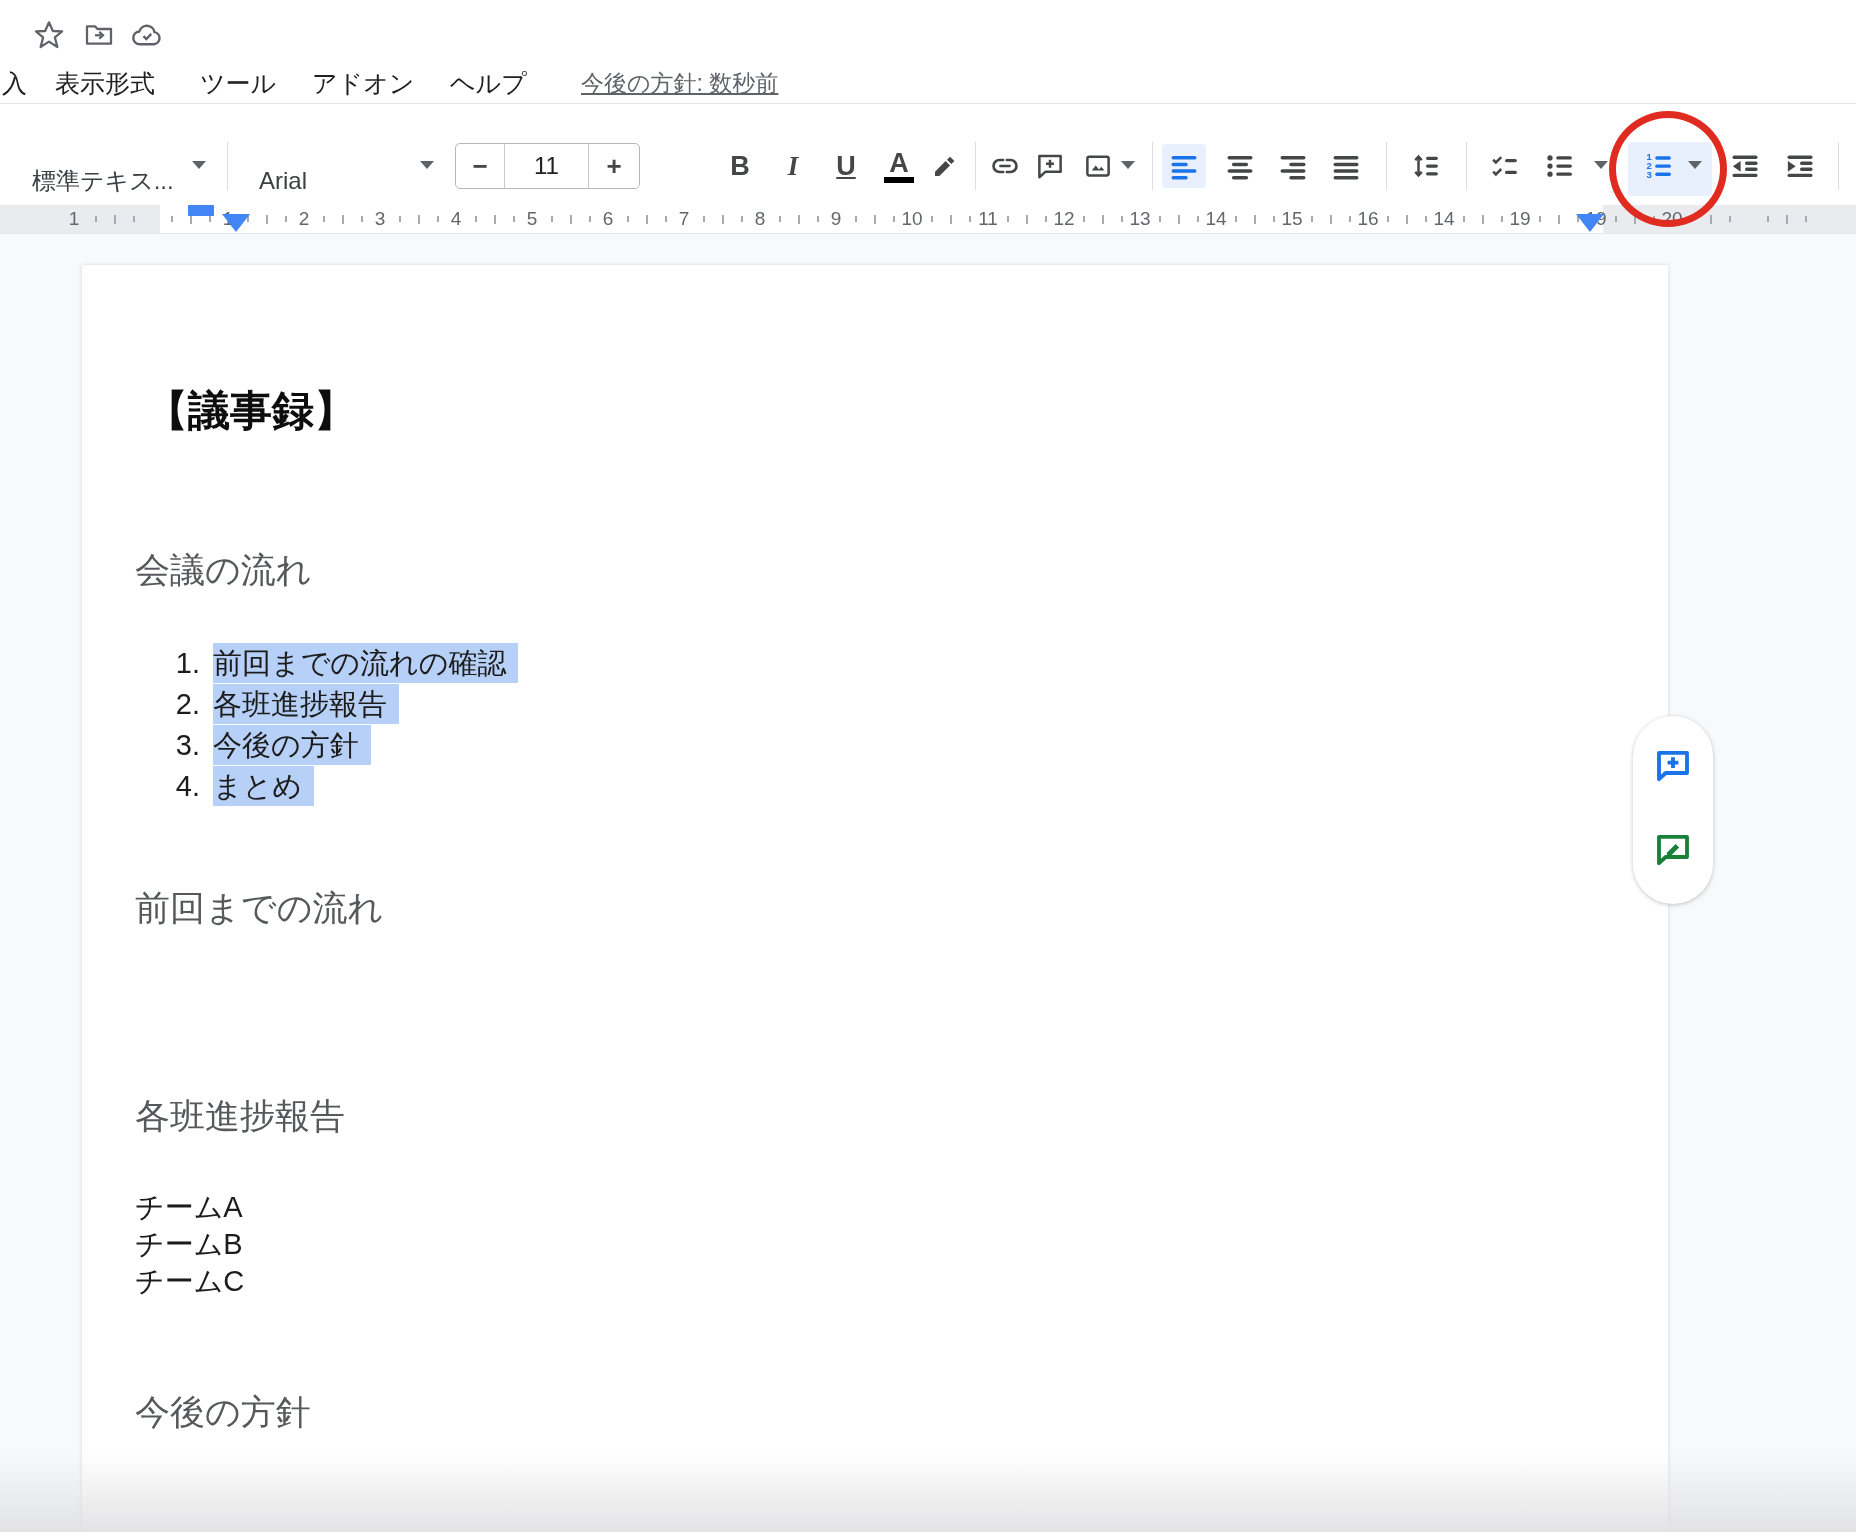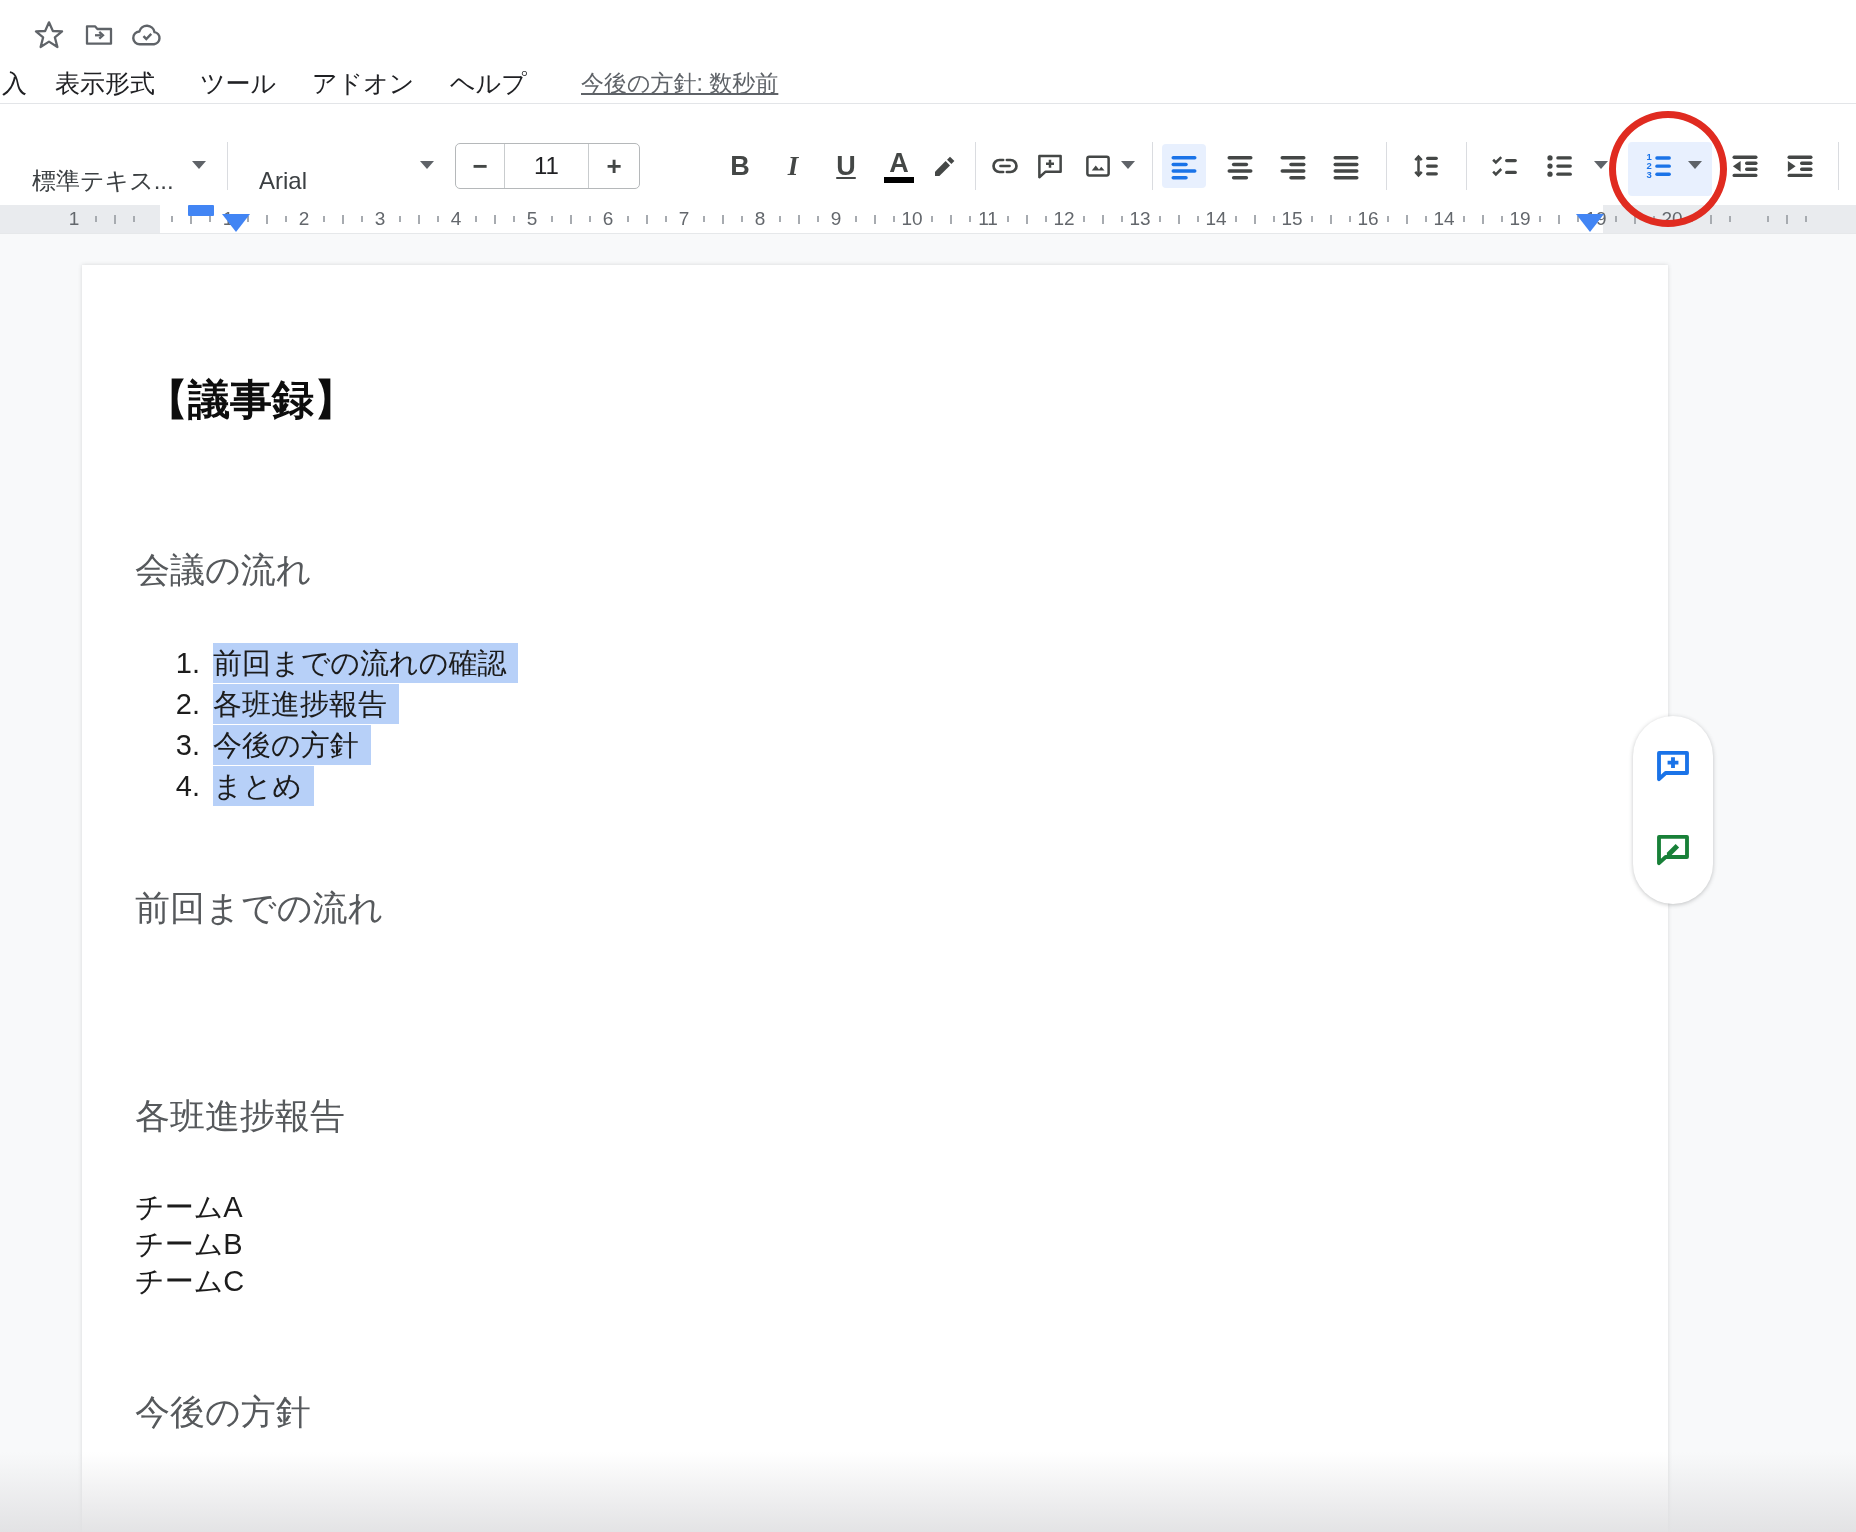--- a/index.html
+++ b/index.html
@@ -36,21 +36,21 @@
   .ruler{position:absolute;left:0;top:205px;width:1856px;height:28px;background:#ffffff;border-bottom:1px solid #e6e8ea;}
   .ruler-margin{position:absolute;top:0;height:28px;background:#e9ebee;}
   .ruler-num{position:absolute;top:3px;width:24px;text-align:center;font-size:19px;color:#63676c;}
   .ruler-tick{position:absolute;background:#a7abb0;width:2px;}
   .ind-flag{position:absolute;left:188px;top:205px;width:26px;height:11px;background:#4285f4;border-radius:1px;}
   .ind-tri{position:absolute;width:0;height:0;border-left:14px solid transparent;border-right:14px solid transparent;border-top:18px solid #4285f4;}
 
   
   .canvas-bg{position:absolute;left:0;top:234px;width:1856px;height:1298px;background:#f8f9fa;}
   .page{position:absolute;left:82px;top:265px;width:1586px;height:1267px;background:#ffffff;box-shadow:0 0 4px rgba(60,64,67,0.18);}
-  .doc-title{position:absolute;left:64px;top:109px;font-size:42px;font-weight:bold;color:#0d0d0d;line-height:52px;white-space:nowrap;}
+  .doc-title{position:absolute;left:64px;top:120px;font-size:42px;font-weight:bold;color:#0d0d0d;line-height:52px;white-space:nowrap;}
   .doc-h{position:absolute;font-size:35px;color:#56595c;line-height:44px;white-space:nowrap;left:53px;}
   .doc-body{position:absolute;font-size:29px;color:#1c1c1c;line-height:38px;white-space:nowrap;left:53px;}
   .list-row{position:absolute;height:40px;line-height:40px;font-size:29px;color:#1c1c1c;white-space:nowrap;}
   .list-num{position:absolute;left:80px;width:38px;text-align:right;}
   .list-text{position:absolute;left:131px;background:#b7d0f8;padding-right:12px;}
 
   
   .pill{position:absolute;left:1633px;top:716px;width:80px;height:188px;background:#fff;border-radius:40px;box-shadow:0 1px 4px rgba(60,64,67,0.3);}
   .pill-btn{position:absolute;left:18px;width:44px;height:44px;display:flex;align-items:center;justify-content:center;}
 

